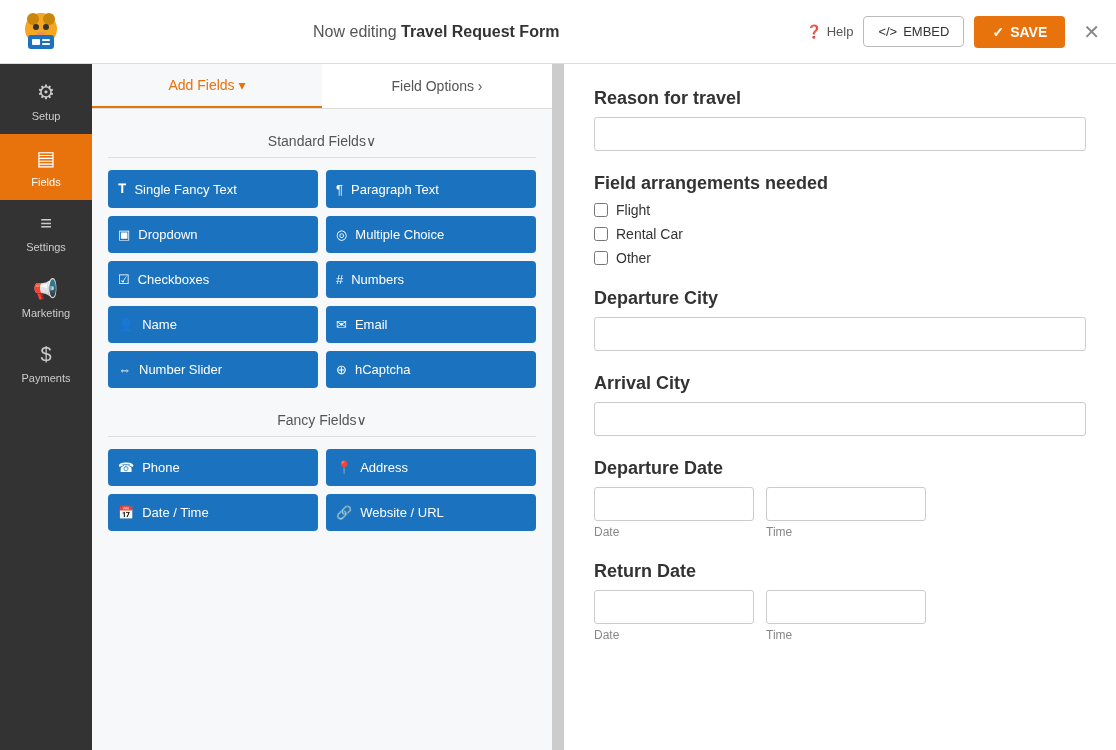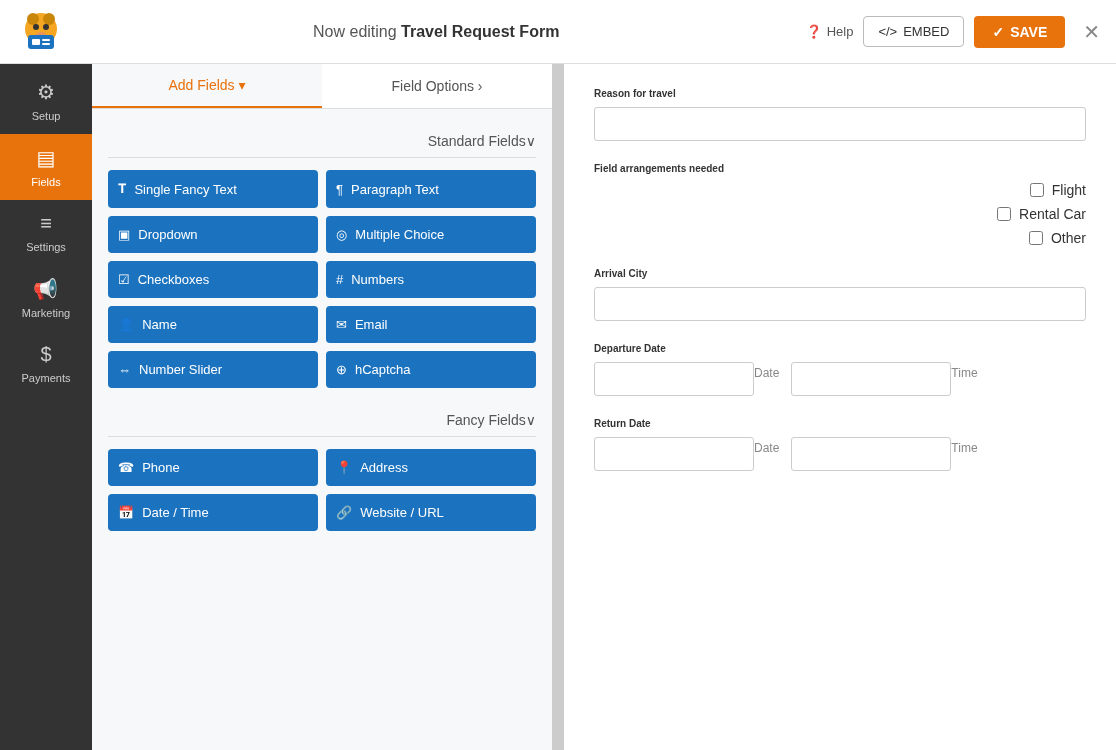--- a/index.html
+++ b/index.html
@@ -43,47 +43,47 @@
     .fields-tabs { display: flex; border-bottom: 1px solid #ddd; background: #fff; }
     .fields-tab {
       flex: 1; padding: 13px; text-align: center; cursor: pointer; font-size: 14px;
       color: #555; border: none; background: none;
     }
     .fields-tab.active { color: #e8720c; border-bottom: 2px solid #e8720c; background: #f7f8fa; }
 
     
     .fields-content { flex: 1; overflow-y: auto; padding: 16px; }
     .fields-section-header {
-      display: flex; justify-content: flex-end; align-items: center;
+      display: flex; justify-content: center; align-items: center;
       font-size: 14px; color: #555; padding: 8px 0; cursor: pointer;
       border-bottom: 1px solid #ddd; margin-bottom: 12px;
     }
     .fields-grid { display: grid; grid-template-columns: 1fr 1fr; gap: 8px; margin-bottom: 16px; }
     .field-btn {
       background: #1b72be; color: #fff; border: none; border-radius: 4px;
       padding: 11px 10px; cursor: pointer; font-size: 13px; text-align: left;
       display: flex; align-items: center; gap: 8px;
     }
 
     
     .scroll-divider { width: 12px; background: #ccc; flex-shrink: 0; }
 
     
     .form-preview { flex: 1; background: #fff; overflow-y: auto; padding: 24px 30px; }
     .form-field-group { margin-bottom: 22px; }
-    .form-field-label { font-size: 10px; font-weight: 600; color: #333; margin-bottom: 8px; display: block; }
+    .form-field-label { font-size: 18px; font-weight: 600; color: #333; margin-bottom: 8px; display: block; }
     .form-input {
       width: 100%; border: 1px solid #ccc; border-radius: 3px; padding: 8px 10px;
       font-size: 14px; color: #333; background: #fff; outline: none;
     }
-    .checkbox-group { display: flex; flex-direction: column; gap: 8px; align-items: flex-end; }
+    .checkbox-group { display: flex; flex-direction: column; gap: 8px; }
     .checkbox-item { display: flex; align-items: center; gap: 8px; font-size: 14px; color: #333; }
     .checkbox-item input[type="checkbox"] { width: 14px; height: 14px; }
     .date-row { display: flex; gap: 12px; }
-    .date-row > div { display: flex; }
+    .date-row > div { display: flex; flex-direction: column; }
     .date-row .form-input { width: 160px; }
     .date-label { font-size: 12px; color: #888; margin-top: 4px; }
   </style>
 </head>
 <body>
 
 <div class="topbar">
   <div class="topbar-logo">
     <svg viewBox="0 0 50 50" xmlns="http://www.w3.org/2000/svg">
       <circle cx="25" cy="22" r="16" fill="#f5a623"></circle>
@@ -247,20 +247,24 @@
           <input type="checkbox" style=""> 
             <span>Rental Car</span>
         </label>
         <label class="checkbox-item">
           <input type="checkbox" style=""> 
             <span>Other</span>
         </label>
       </div>
     </div>
 
+    <div class="form-field-group">
+      <label class="form-field-label">Departure City</label>
+      <input class="form-input" type="text" style="">
+    </div>
 
     <div class="form-field-group">
       <label class="form-field-label">Arrival City</label>
       <input class="form-input" type="text" style="">
     </div>
 
     <div class="form-field-group">
       <label class="form-field-label">Departure Date</label>
       <div class="date-row">
         <div>

